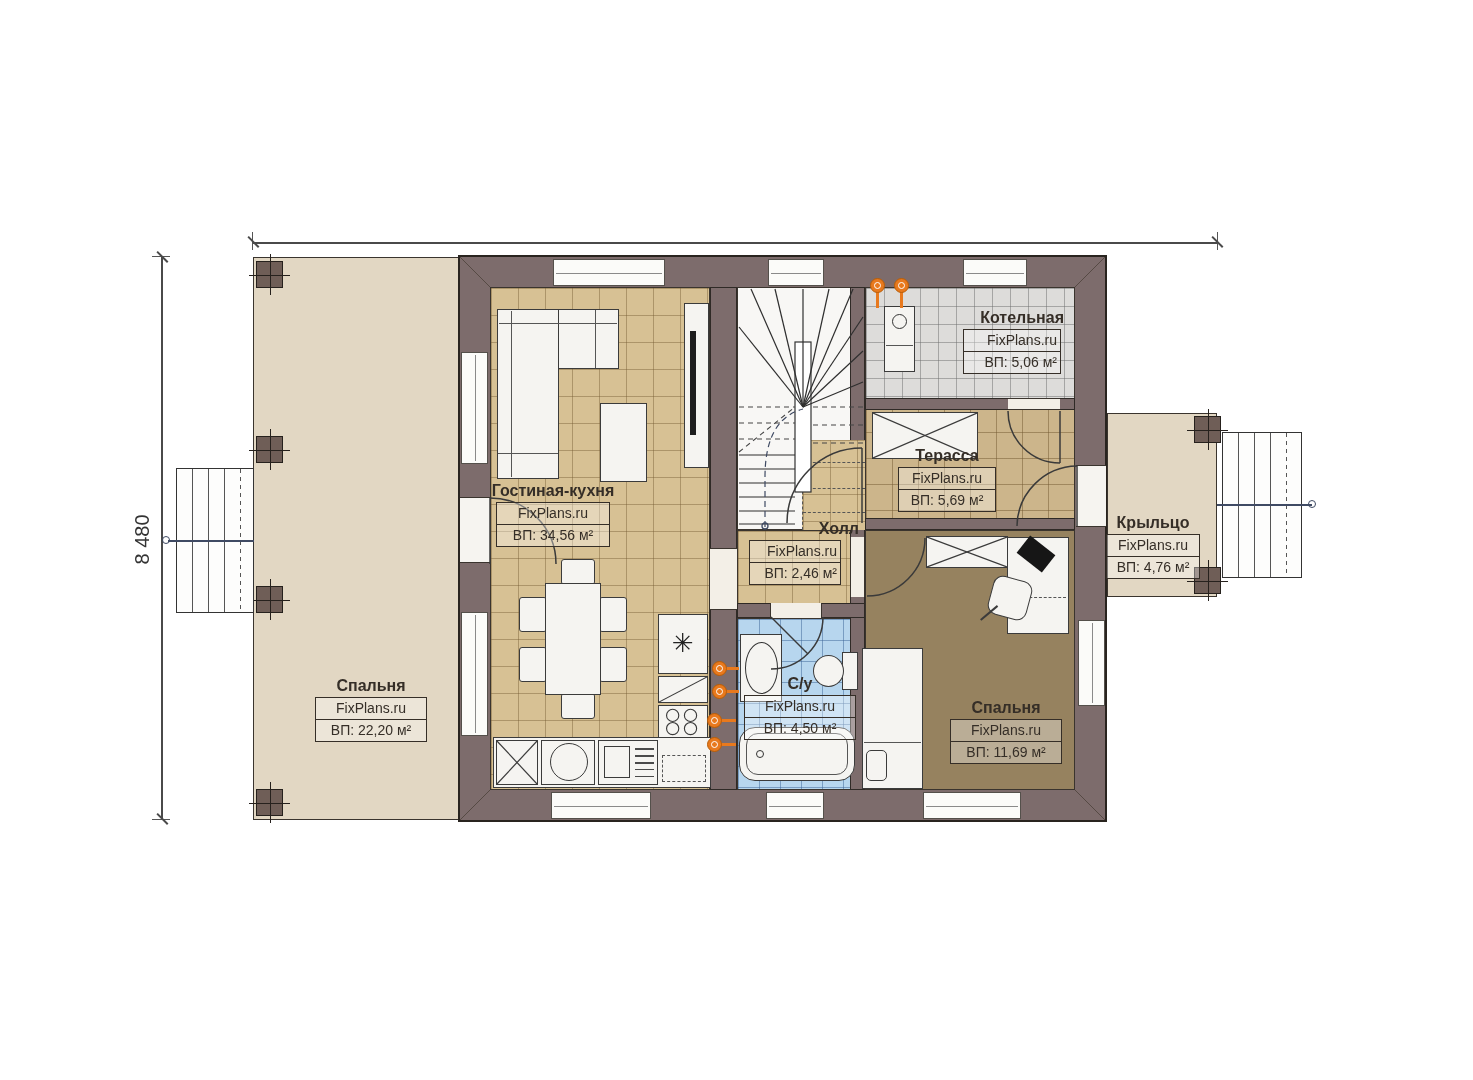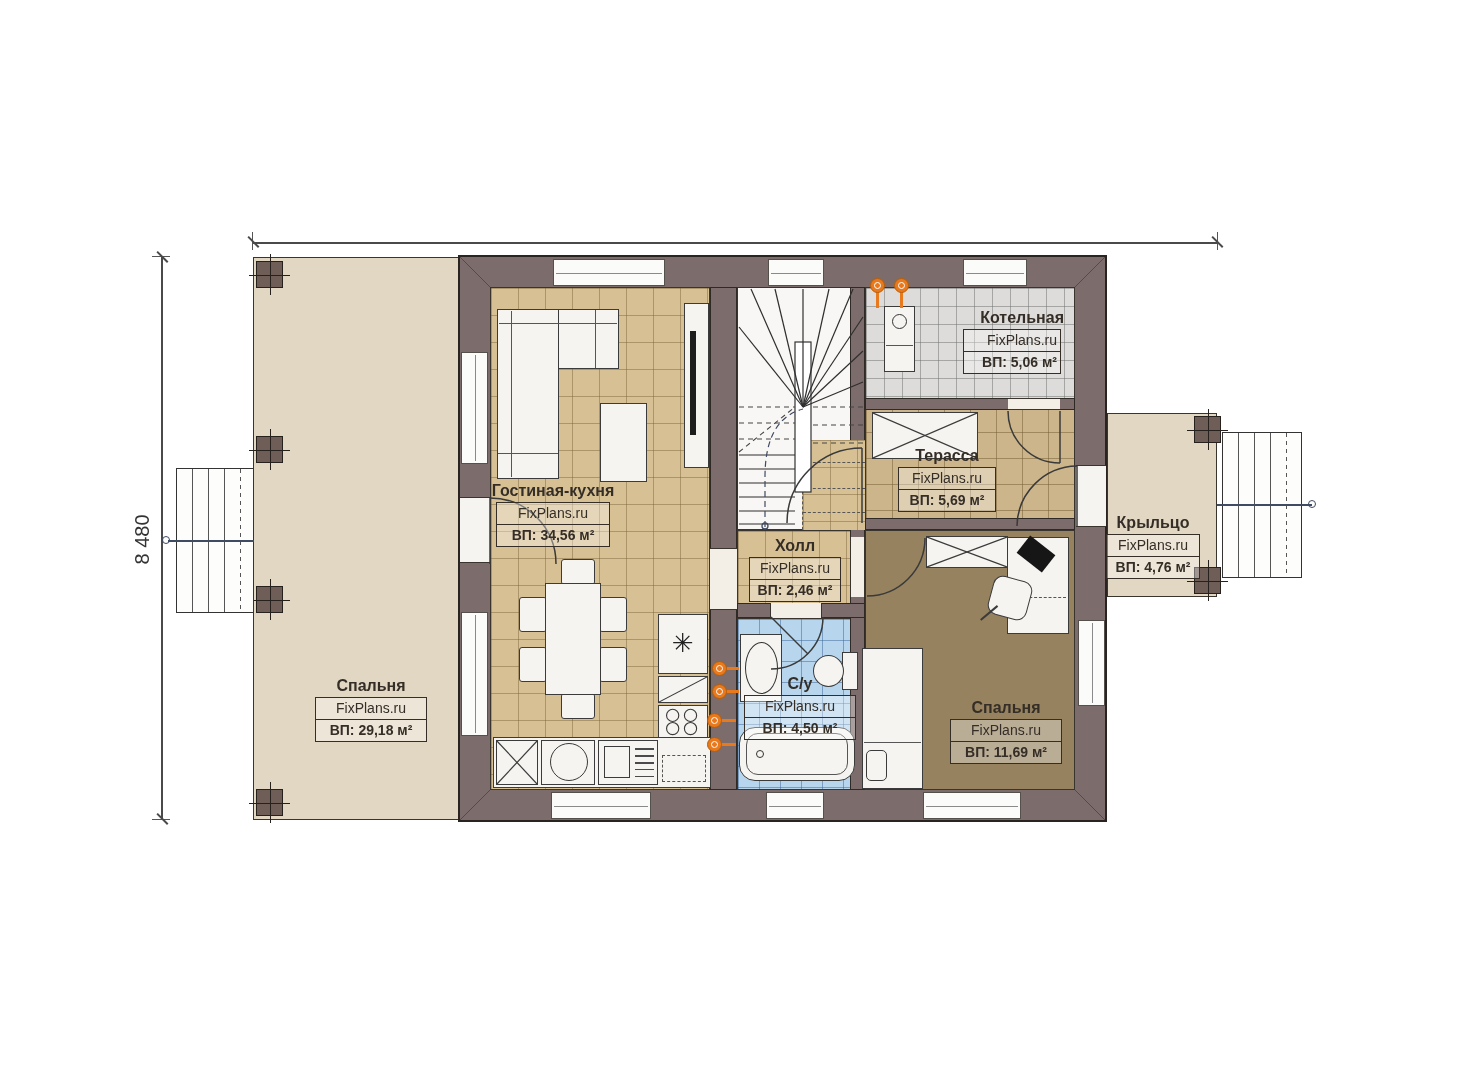--- a/index.html
+++ b/index.html
@@ -31,21 +31,21 @@
   .win-v::after{content:'';position:absolute;top:2px;bottom:2px;left:50%;width:1px;background:#8a8a8a;}
   .furn{position:absolute;background:#f5f4f1;border:1.3px solid #3b3b3b;box-sizing:border-box;}
   .line{position:absolute;background:#555;}
   .post{position:absolute;width:27px;height:27px;background:#6f5e57;border:1.5px solid #26211d;box-sizing:border-box;}
   .post::before{content:'';position:absolute;left:-8px;right:-8px;top:50%;height:1.2px;background:#26211d;}
   .post::after{content:'';position:absolute;top:-8px;bottom:-8px;left:50%;width:1.2px;background:#26211d;}
   .rlabel{position:absolute;text-align:center;color:#352e27;z-index:30;}
   .rname{font-weight:bold;font-size:16px;line-height:19px;margin-bottom:2px;white-space:nowrap;}
   .rtag{border:1.6px solid #352e27;margin:0 auto;background:rgba(255,255,255,0.35);}
   .rrow{font-size:14px;line-height:21px;padding:0 3px;white-space:nowrap;}
-  .rrow + .rrow{border-top:1.6px solid #352e27;font-weight:bold;}
+  .rrow + .rrow{border-top:1.6px solid #352e27;}
   .dimline{position:absolute;background:#4a4a4a;}
   .dimtick{position:absolute;width:15px;height:1.8px;background:#4a4a4a;transform:rotate(45deg);}
   .dimtext{position:absolute;color:#333;font-size:20px;text-align:center;}
   .arrowline{position:absolute;background:#3f4a63;}
   .circ{position:absolute;border:1.5px solid #3f4a63;border-radius:50%;background:transparent;box-sizing:border-box;}
   .steps{position:absolute;background:#fdfdfc;border:1.5px solid #333;box-sizing:border-box;}
   .util{position:absolute;width:15px;height:15px;background:#e8791d;border:1px solid #b85d07;border-radius:50%;box-sizing:border-box;z-index:40;}
   .util::before{content:'';position:absolute;left:3px;top:3px;width:7px;height:7px;border:1.6px solid #fff;border-radius:50%;box-sizing:border-box;}
   .stem{position:absolute;background:#e8791d;z-index:39;}
   .doorsvg{position:absolute;overflow:visible;z-index:25;}
@@ -293,31 +293,31 @@
   <div class="stem" style="left:721px;top:743px;width:15px;height:3px;"></div>
   <div class="util" style="left:712px;top:661px;"></div>
   <div class="util" style="left:712px;top:684px;"></div>
   <div class="util" style="left:707px;top:713px;"></div>
   <div class="util" style="left:707px;top:737px;"></div>
 
   <div class="rlabel" style="left:306px;top:676px;width:130px;">
     <div class="rname">Спальня</div>
     <div class="rtag" style="width:110px;">
       <div class="rrow">FixPlans.ru</div>
-      <div class="rrow">ВП: 29,18 м²</div>
+      <div class="rrow">ВП: 22,20 м²</div>
     </div>
   </div>
   <div class="rlabel" style="left:490px;top:481px;width:126px;">
     <div class="rname">Гостиная-кухня</div>
     <div class="rtag" style="width:112px;">
       <div class="rrow">FixPlans.ru</div>
       <div class="rrow">ВП: 34,56 м²</div>
     </div>
   </div>
-  <div class="rlabel" style="left:731px;top:536px;width:128px;">
+  <div class="rlabel" style="left:731px;top:519px;width:128px;text-align:right;">
     <div class="rname">Холл</div>
     <div class="rtag" style="width:90px;">
       <div class="rrow">FixPlans.ru</div>
       <div class="rrow">ВП: 2,46 м²</div>
     </div>
   </div>
   <div class="rlabel" style="left:739px;top:674px;width:122px;">
     <div class="rname">С/у</div>
     <div class="rtag" style="width:110px;">
       <div class="rrow">FixPlans.ru</div>

